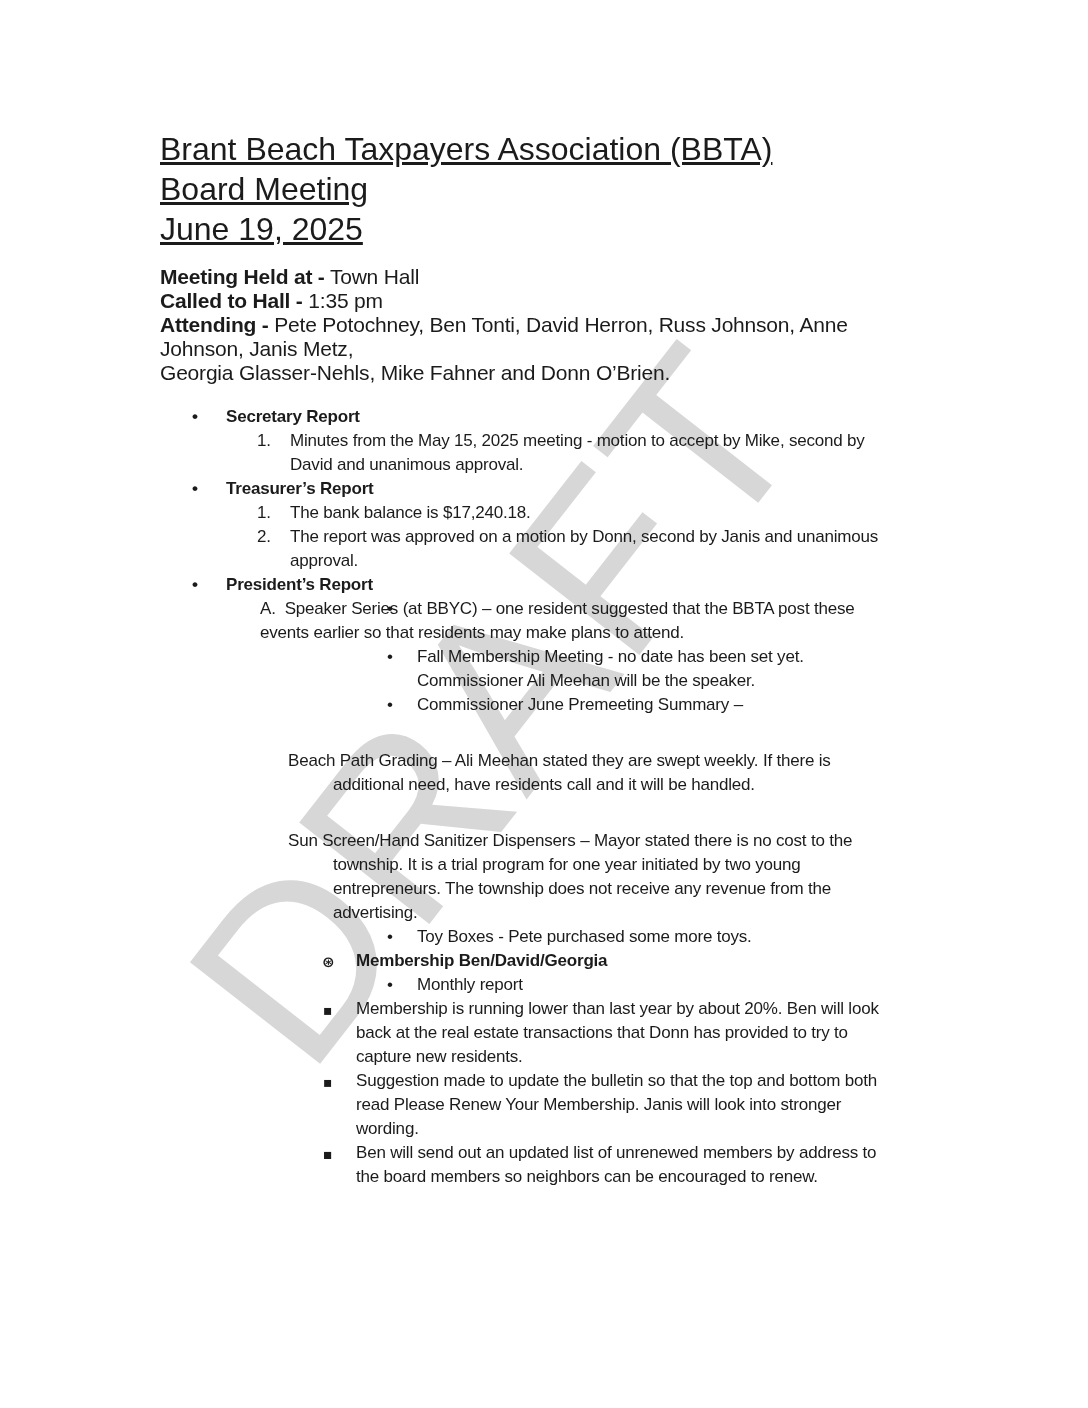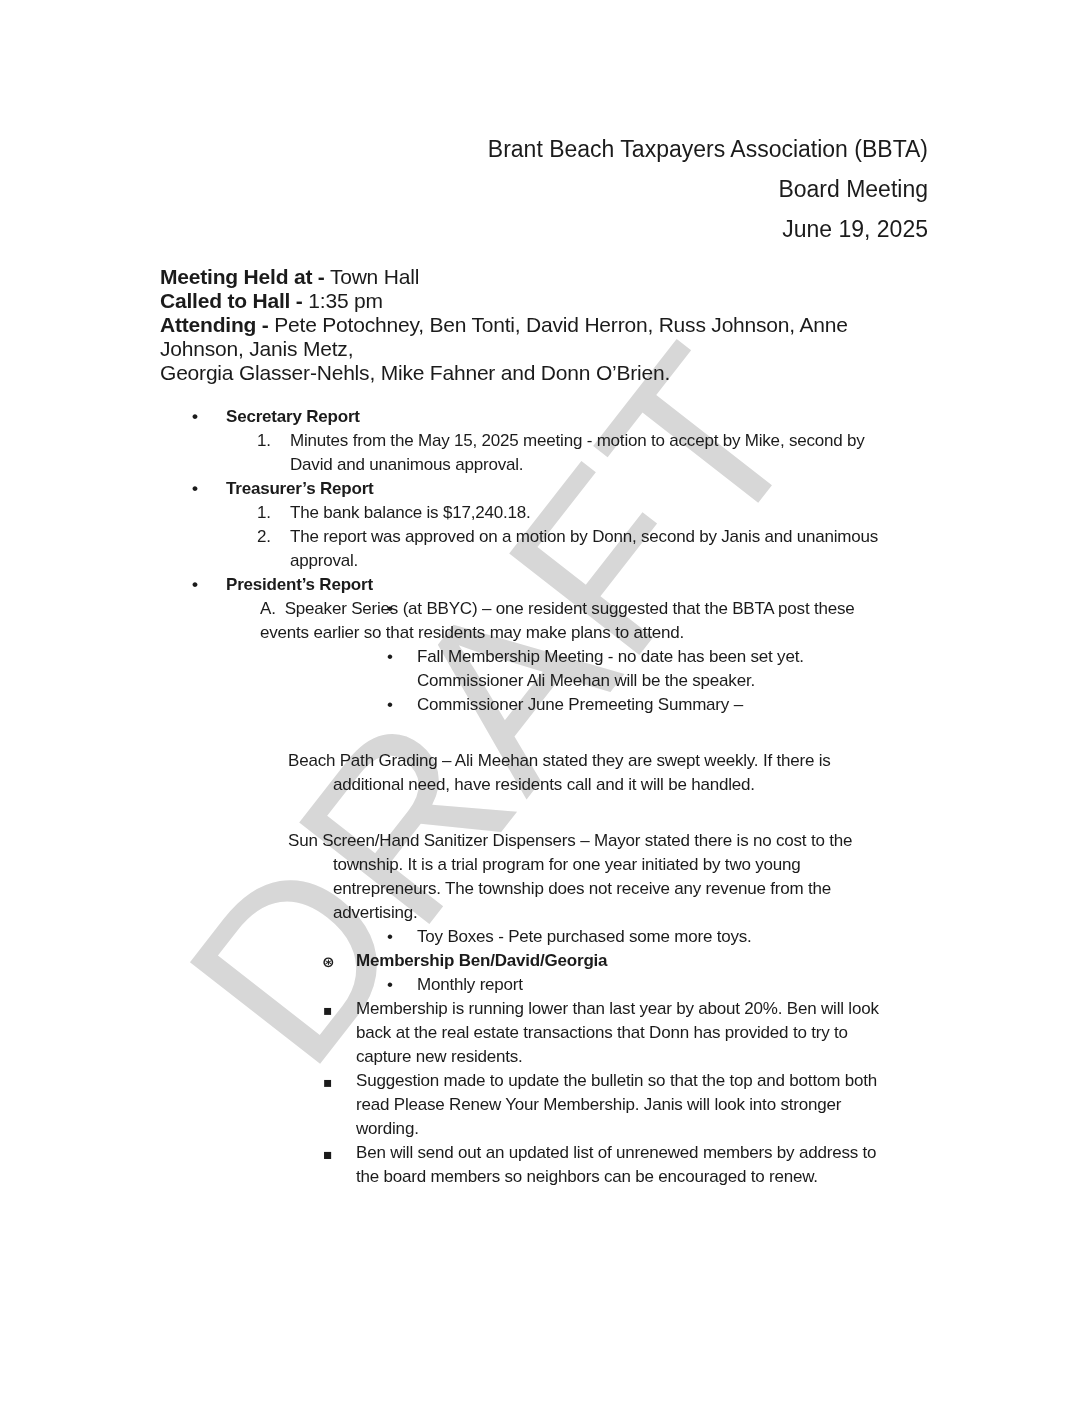--- a/index.html
+++ b/index.html
@@ -21,21 +21,21 @@
     white-space:nowrap;
     z-index:0;
     user-select:none;
   }
   .content {
     position:relative;
     z-index:1;
     padding:129px 160px 0 160px;
     width:768px;
   }
-  .title { text-align:right; font-size:23px; line-height:40px; }
+  .title { text-align:left; font-size:32px; line-height:40px;text-decoration:underline; }
   .title-line { white-space:pre; }
   .info {
     margin-top:16px;
     font-size:21px; line-height:24px; letter-spacing:-0.2px;
   }
   .info-row { white-space:pre-wrap; }
   .info-label { font-weight:bold; }
   .doc-list {
     list-style:none;
     margin:20px 0 0 0; padding:0;

